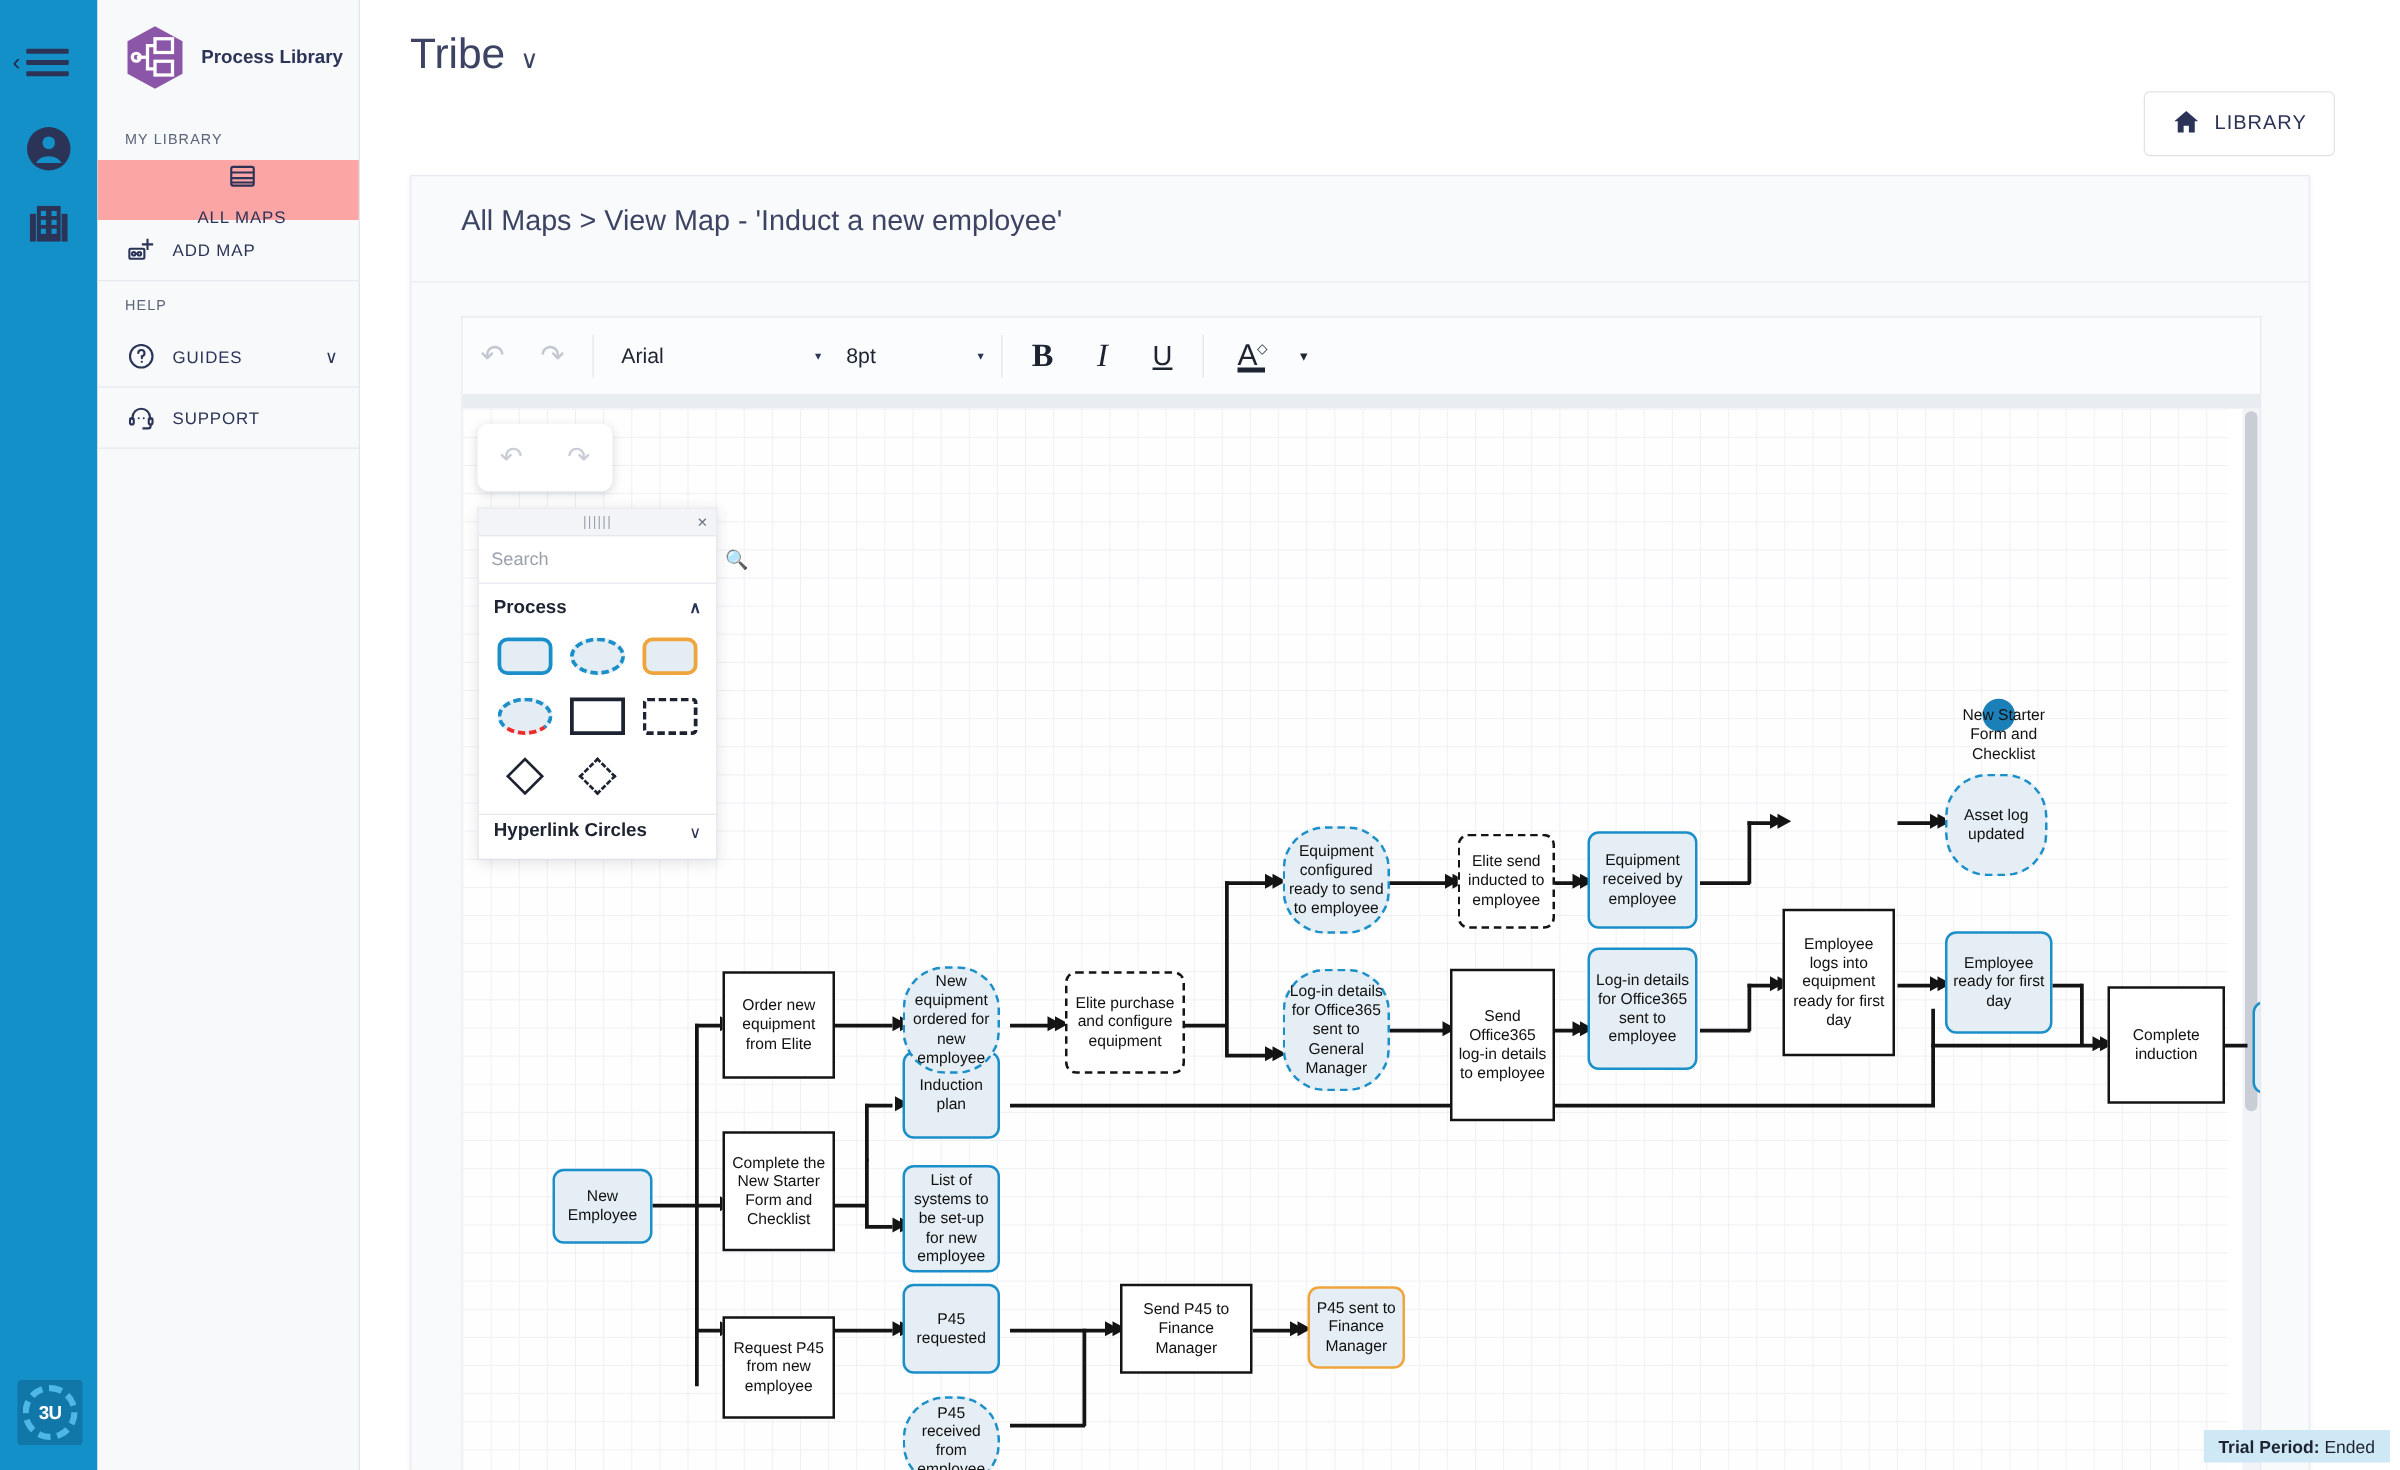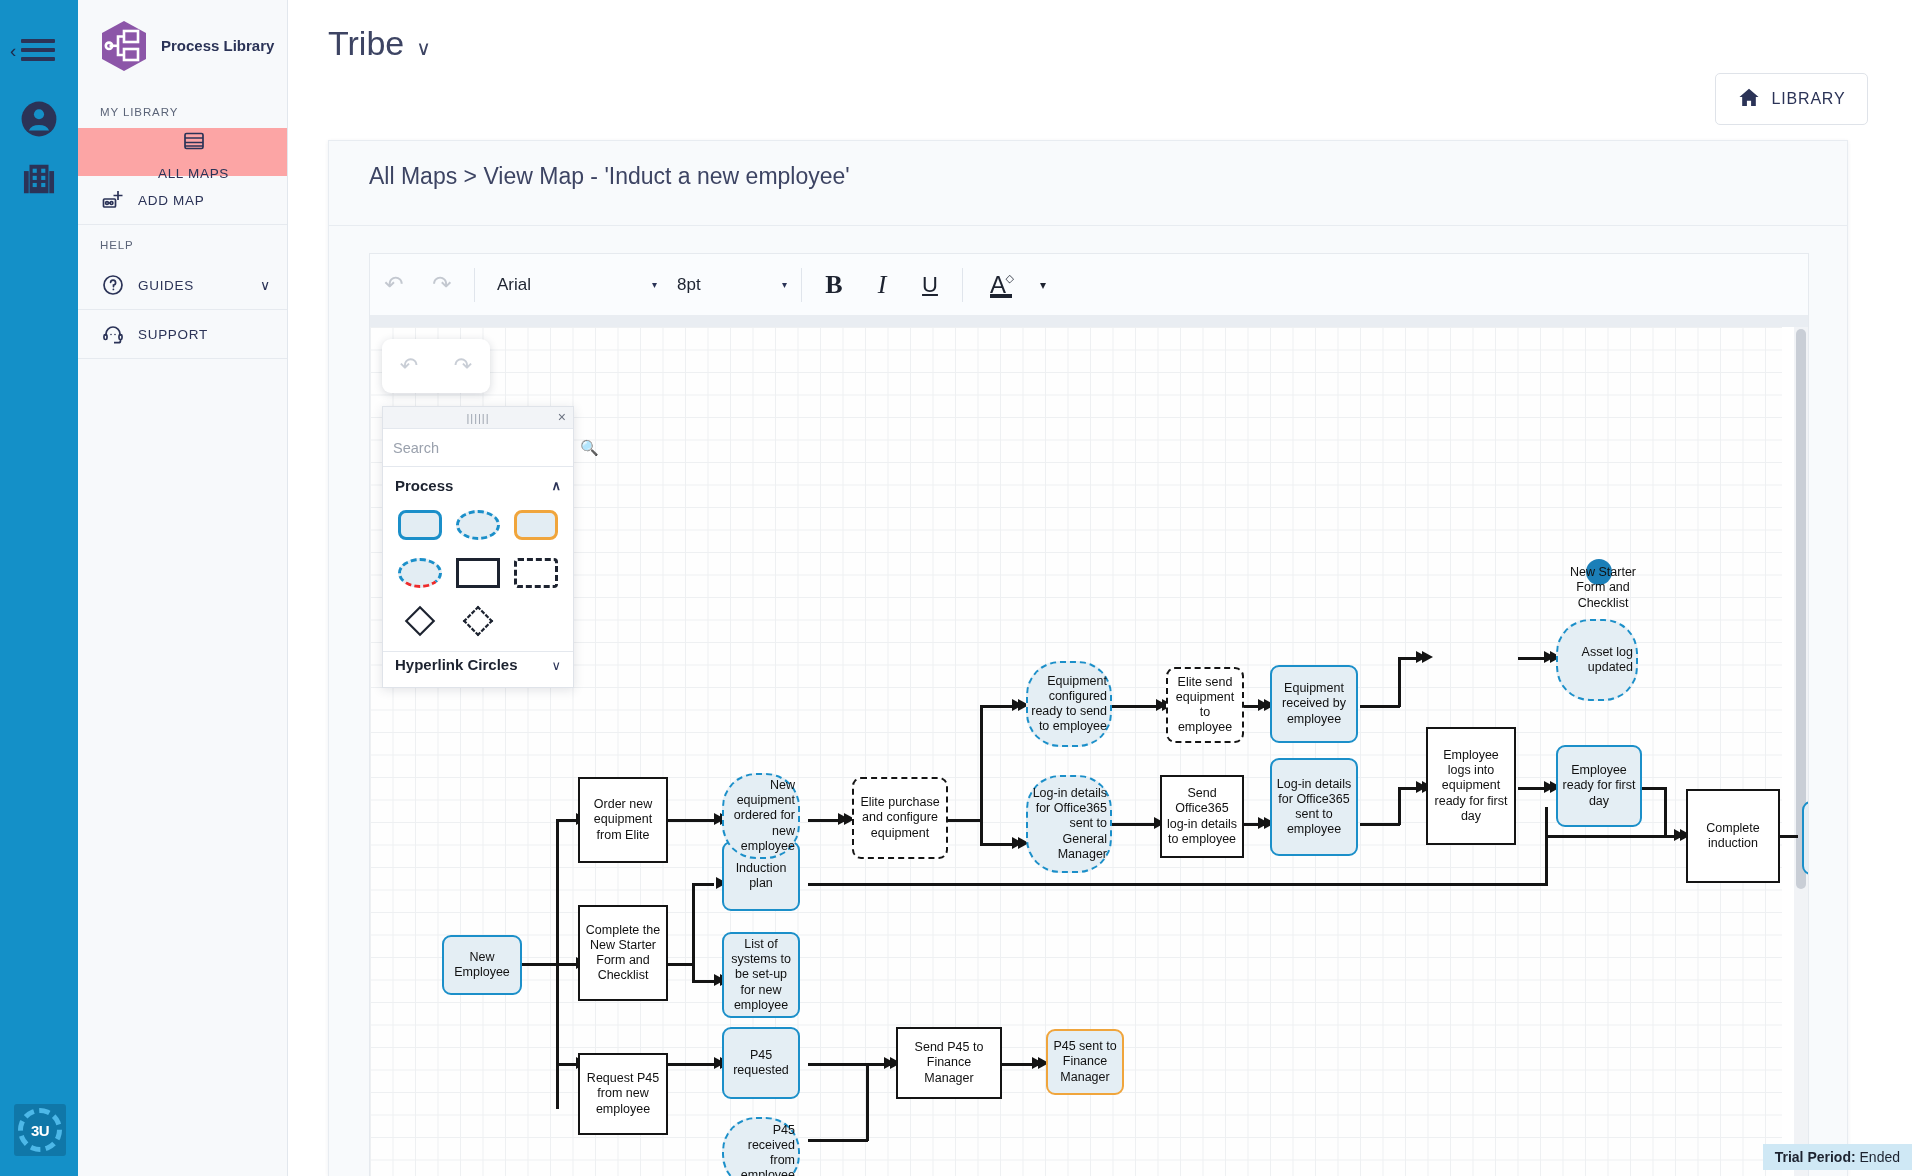--- a/index.html
+++ b/index.html
@@ -252,21 +252,21 @@
     display: flex; align-items: center; justify-content: center;
     text-align: center;
     font-size: 12.5px; line-height: 1.22; color: #111;
     padding: 2px 3px;
     cursor: pointer;
     background: #ffffff;
     z-index: 10;
   }
   .n-proc { border: 2.5px solid #141414; background: #ffffff; }
   .n-blue { border: 2.5px solid #1b8fc9; background: #e4eef4; border-radius: 9px; }
-  .n-blue-dash { border: 2.5px dashed #1b8fc9; background: #e4eef4; border-radius: 34px; text-align: right; }
+  .n-blue-dash { border: 2.5px dashed #1b8fc9; background: #e4eef4; border-radius: 34px; }
   .n-dash-dark { border: 2.5px dashed #141414; background: #ffffff; border-radius: 9px; }
   .n-orange { border: 2.5px solid #f0a53c; background: #e4eef4; border-radius: 9px; }
 
   .edge { position: absolute; background: #141414; z-index: 5; }
   .edge.h { height: 2.5px; }
   .edge.v { width: 2.5px; }
   .arrow {
     position: absolute; width: 0; height: 0; z-index: 6;
     border-top: 6px solid transparent; border-bottom: 6px solid transparent;
     border-left: 11px solid #141414;
@@ -596,32 +596,32 @@
 
       <div class="node n-dash-dark" style="left:482px; top:450px; width:96px; height:82px;">
         <span>Elite purchase and configure equipment</span>
       </div>
 
       <div class="node n-blue-dash" style="left:656px; top:334px; width:86px; height:86px;">
         <span>Equipment configured ready to send to employee</span>
       </div>
 
       <div class="node n-dash-dark" style="left:796px; top:340px; width:78px; height:76px;">
-        <span>Elite send equipment to employee</span>
+        <span>Elite send inducted to employee</span>
       </div>
 
       <div class="node n-blue" style="left:900px; top:338px; width:88px; height:78px;">
         <span>Equipment received by employee</span>
       </div>
 
       <div class="node n-blue-dash" style="left:656px; top:448px; width:86px; height:98px;">
         <span>Log-in details for Office365 sent to General Manager</span>
       </div>
 
-      <div class="node n-proc" style="left:790px; top:448px; width:84px; height:83px;">
+      <div class="node n-proc" style="left:790px; top:448px; width:84px; height:122px;">
         <span>Send Office365 log-in details to employee</span>
       </div>
 
       <div class="node n-blue" style="left:900px; top:431px; width:88px; height:98px;">
         <span>Log-in details for Office365 sent to employee</span>
       </div>
 
 
       <div class="node n-blue-dash" style="left:1186px; top:292px; width:82px; height:82px;">
         <span>Asset log updated</span>

